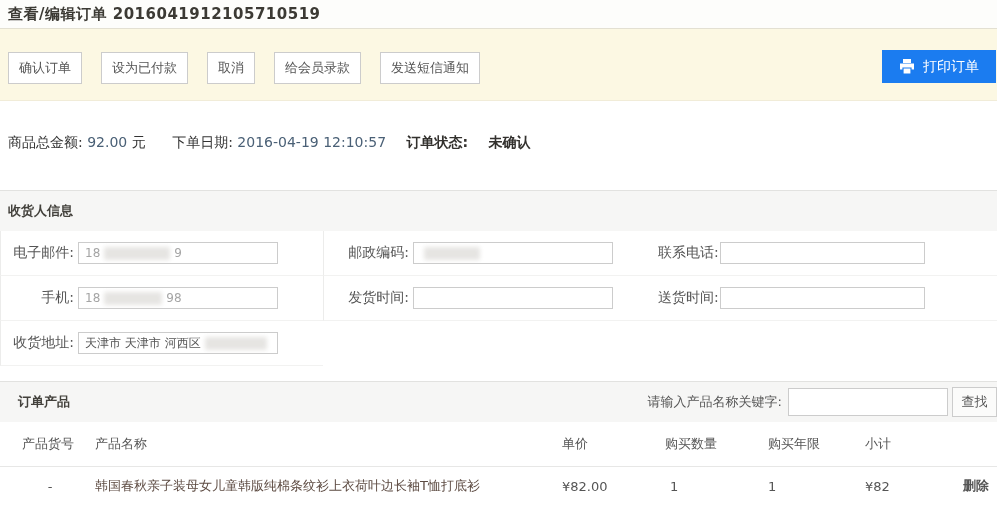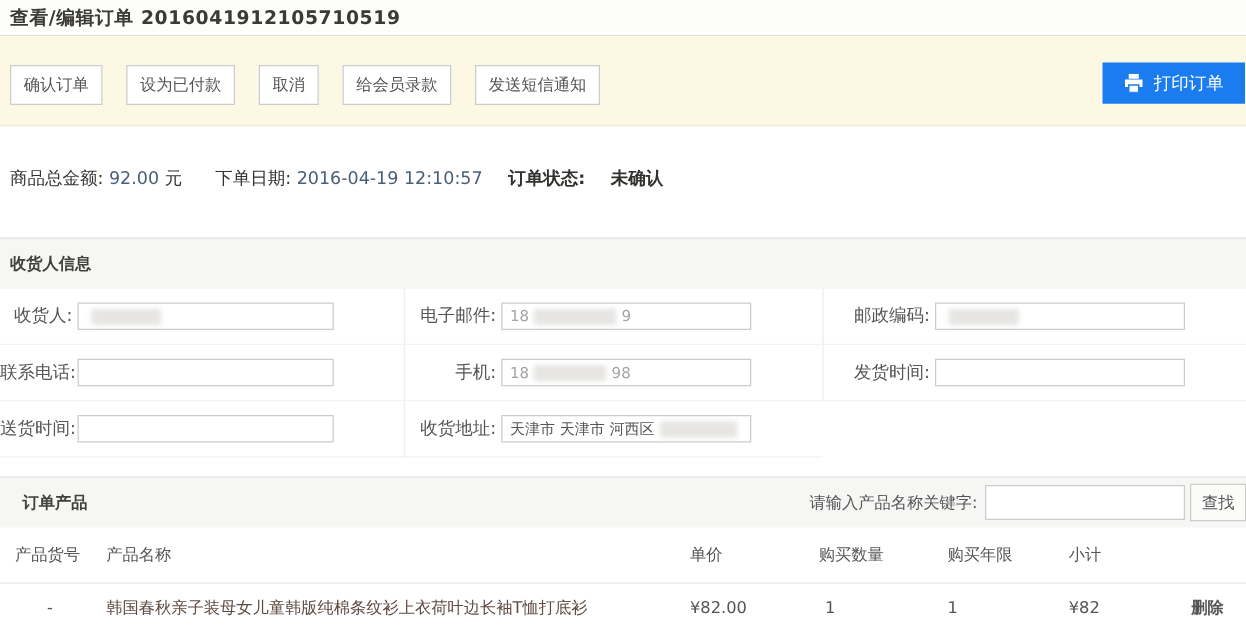--- a/index.html
+++ b/index.html
@@ -57,21 +57,21 @@
   
   .products-band { justify-content:space-between; }
   .search { display:flex; align-items:center; }
   .search-label { font-size:13px; color:#555; margin-right:6px; white-space:nowrap; }
   .search-input { width:160px; height:28px; border:1px solid #ccc; padding:0 6px;
     font-size:13px; font-family:inherit; outline:none; }
   .search-btn { font-family:inherit; font-size:13px; color:#555; background:#fbfbfa;
     border:1px solid #ccc; height:30px; width:45px; margin-left:4px; cursor:pointer; }
 
   
-  .tgrid { display:grid; grid-template-columns:80px 460px 105px 103px 102px 90px 1fr; }
+  .tgrid { display:grid; grid-template-columns:80px 460px 105px 103px 102px 90px 1fr;padding-left:10px; }
   .thead { height:44px; }
   .thead .tcell { font-size:13px; color:#555; }
   .trow { height:39px; border-top:1px solid #e7e7e6; }
   .tcell { display:flex; align-items:center; padding-left:10px; font-size:13px;
     color:#555; overflow:hidden; white-space:nowrap; }
   .tcell.sku-h { padding-left:12px; }
   .tcell.name { padding-left:5px; }
   .tcell.sku-d { justify-content:center; padding-left:0; }
   .tcell.price { padding-left:12px; }
   .tcell.del { padding-left:13px; }
@@ -116,26 +116,20 @@
   <span class="status">订单状态:</span>
   <span class="status">未确认</span>
 </div>
 
 <div class="band">
   <span class="band-title">收货人信息</span>
 </div>
 
 <div class="form-grid">
 
-  <div class="fcell c1">
-    <span class="flabel">收货人:</span>
-    <div class="input-box">
-      <span class="redact w56"></span>
-    </div>
-  </div>
   <div class="fcell c2">
     <span class="flabel">电子邮件:</span>
     <div class="input-box">
       <span class="gray-val">18</span>
       <span class="redact w66"></span>
       <span class="gray-val">9</span>
     </div>
   </div>
   <div class="fcell c3">
     <span class="flabel">邮政编码:</span>

